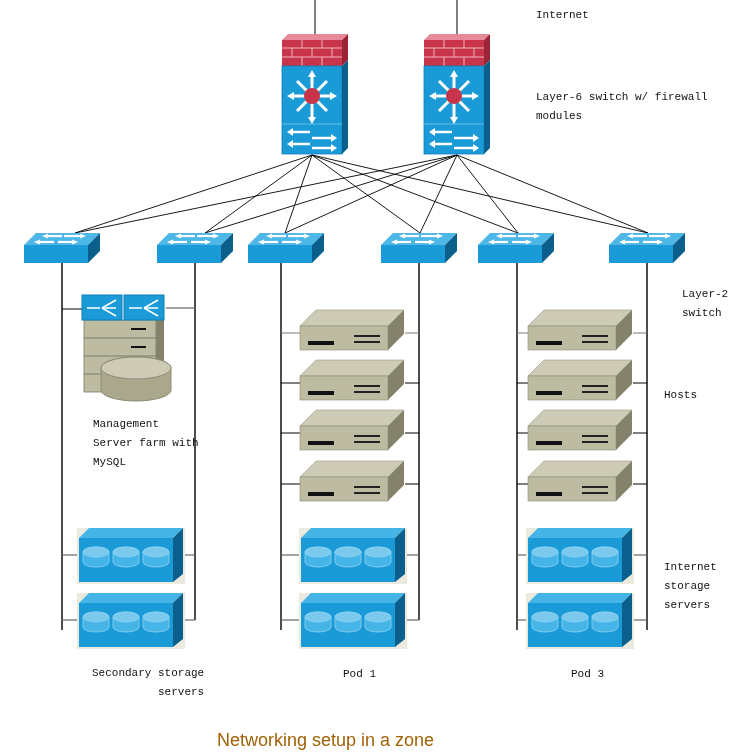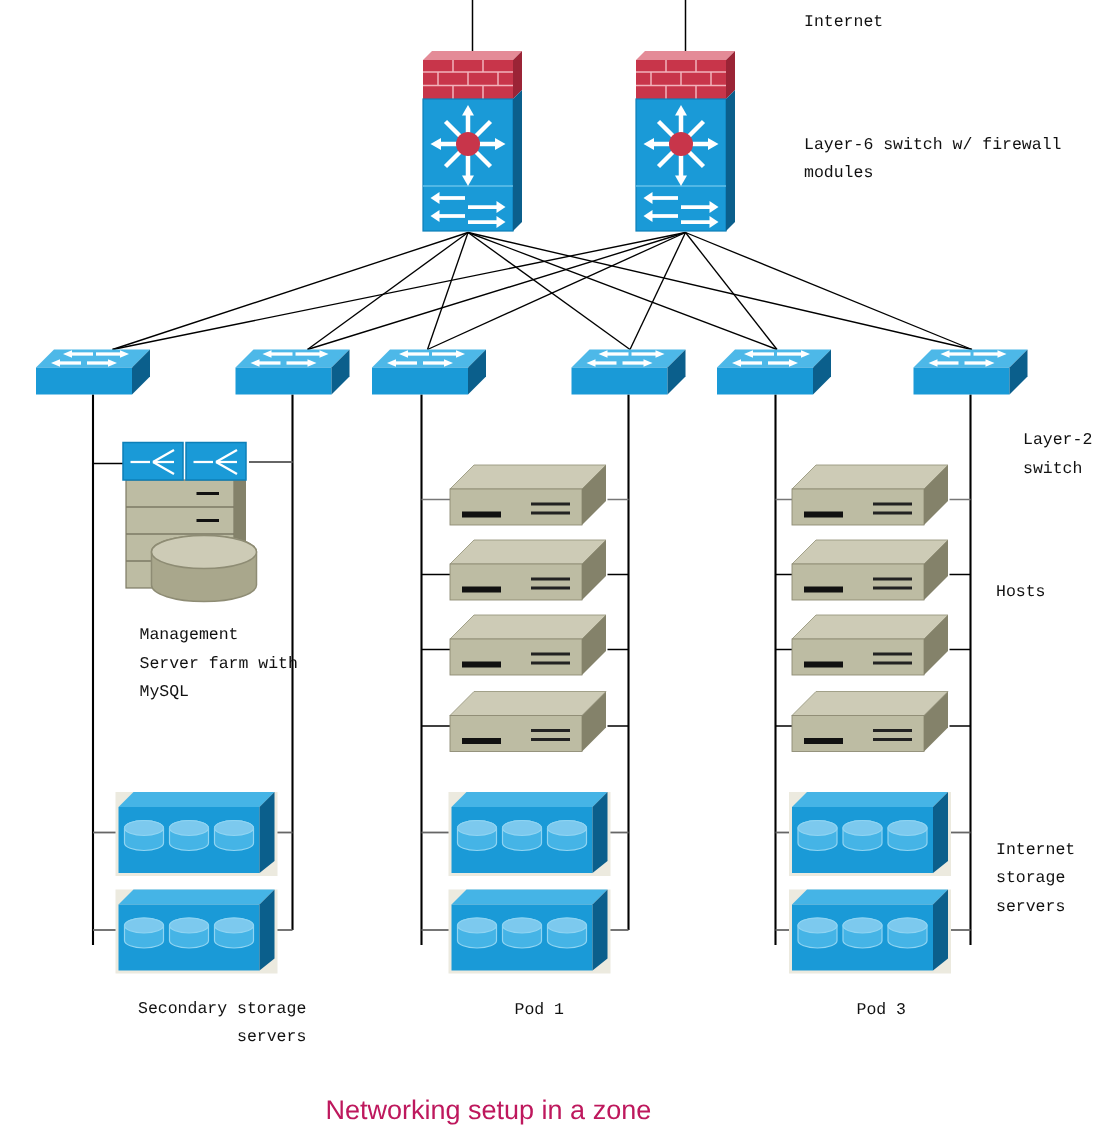--- a/index.html
+++ b/index.html
@@ -1,20 +1,20 @@
 <!DOCTYPE html>
 <html><head>
 <meta charset="utf-8">
 <style>
   html, body { margin: 0; padding: 0; background: #ffffff; }
   body { width: 744px; height: 756px; position: relative; overflow: hidden;
          font-family: "DejaVu Sans", sans-serif; }
   #diagram { position: absolute; left: 0; top: 0; }
   .lbl { position: absolute; font-family: Liberation Mono, monospace; font-size: 11px; color: #111; line-height: 19px; }
-  .title { position: absolute; font-family: "Liberation Sans", sans-serif; font-size: 18px; color: #be185d; }
+  .title { position: absolute; font-family: "Liberation Sans", sans-serif; font-size: 18px; color: #a16207; }
 </style>
 </head>
 <body>
 
 <svg id="diagram" width="744" height="756" viewBox="0 0 744 756">
   <defs>
 
     <g id="l3sw">
 
       <polygon points="0,6 6,0 66,0 60,6" fill="#e48b97"></polygon>

